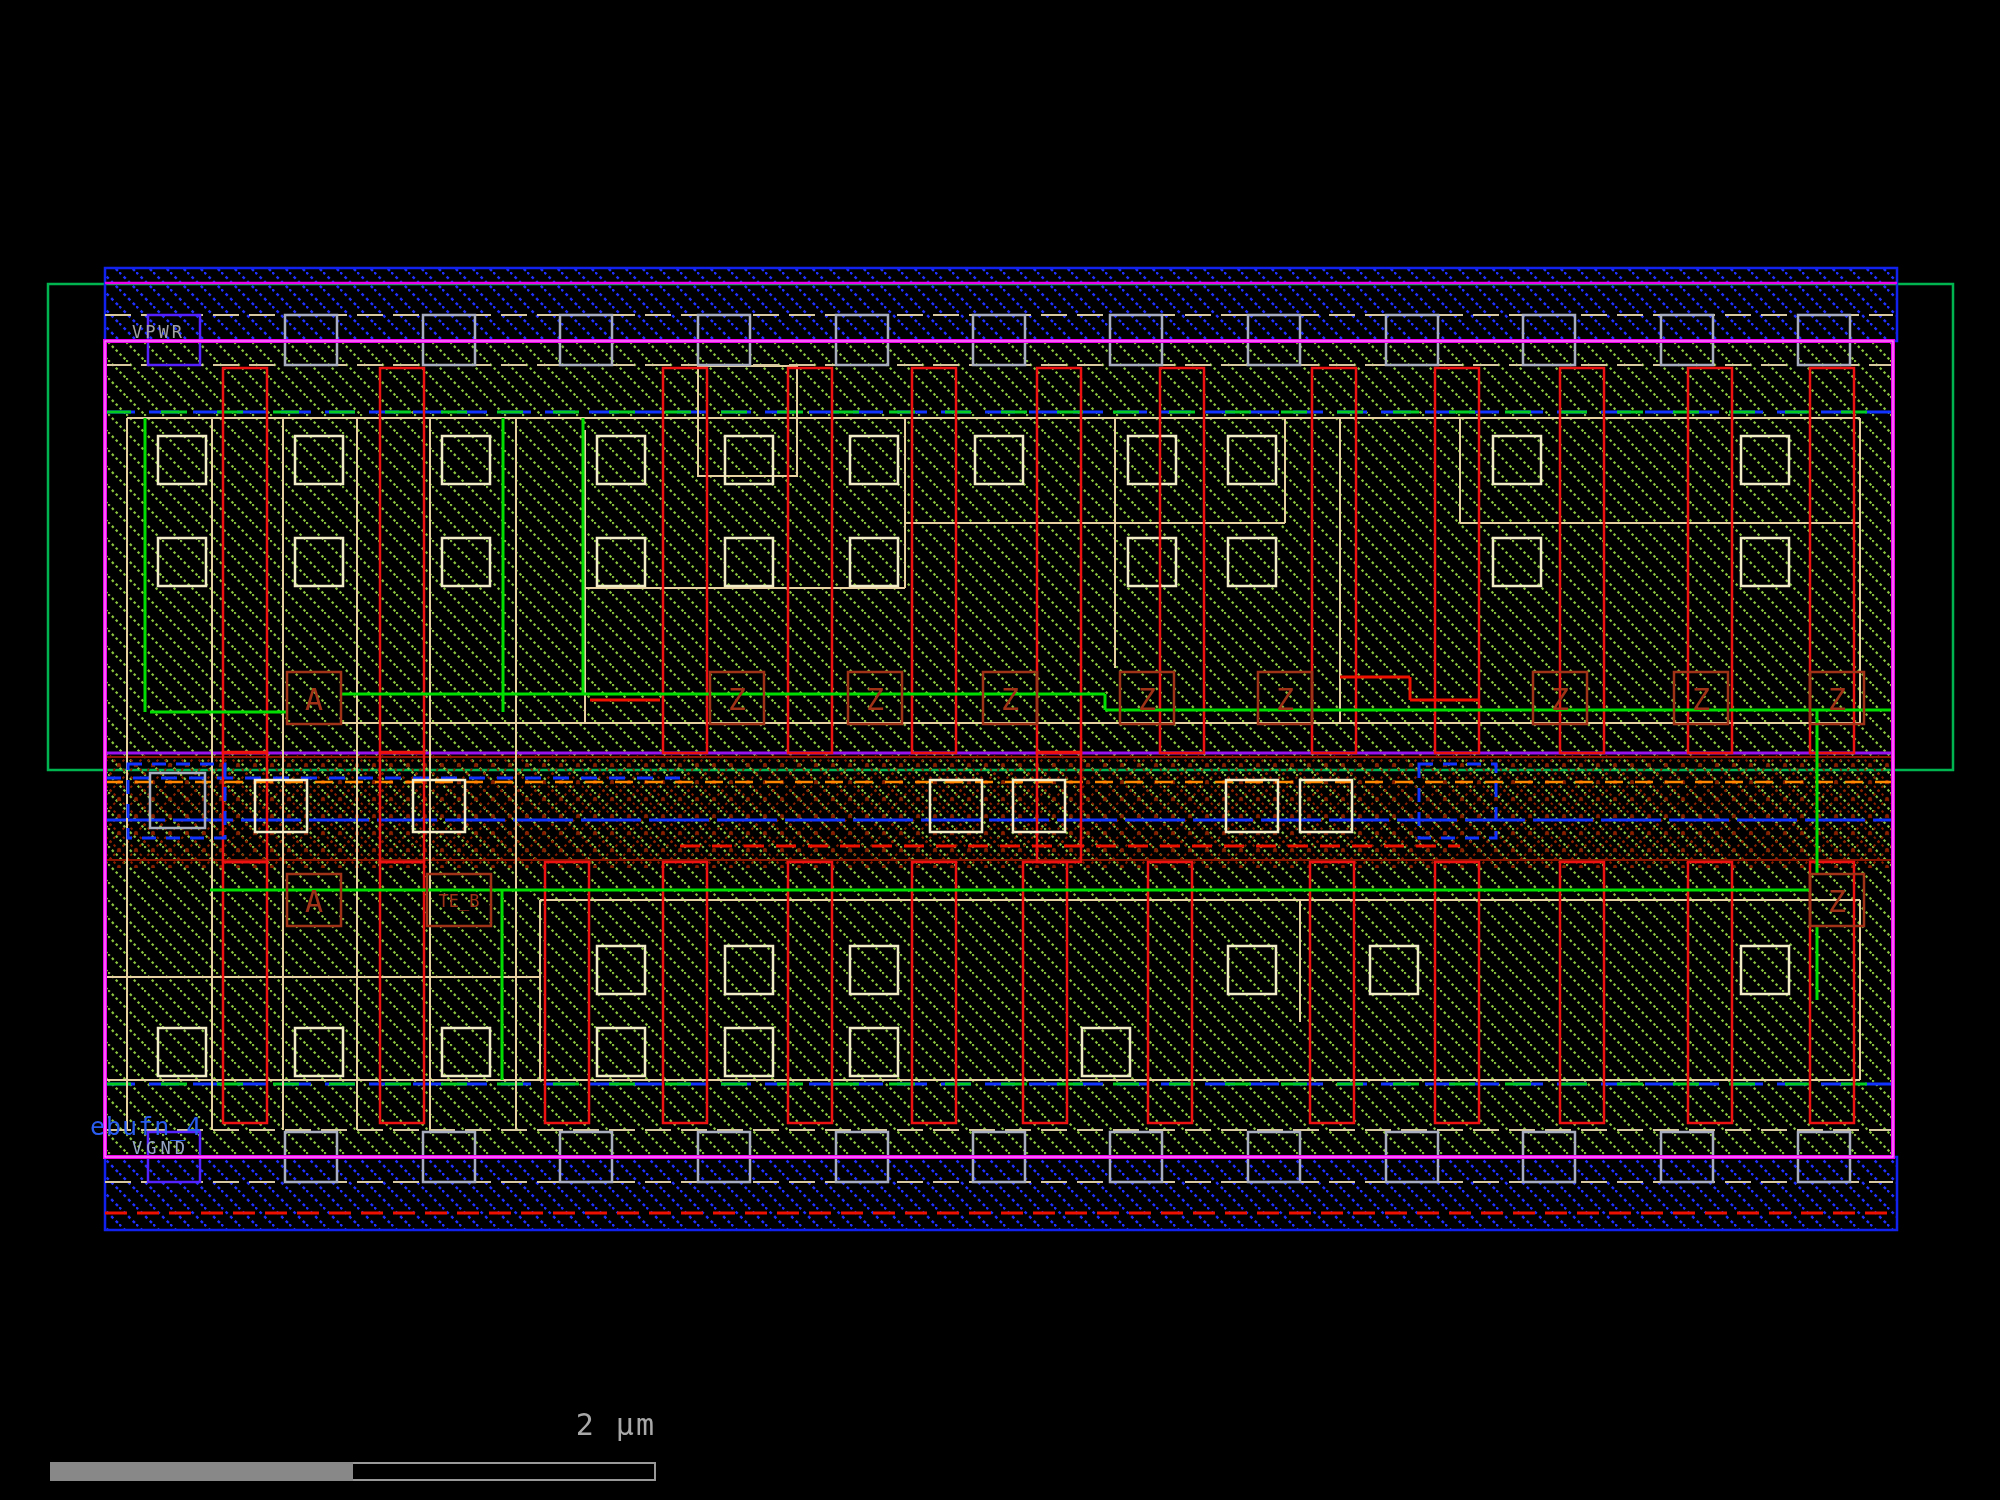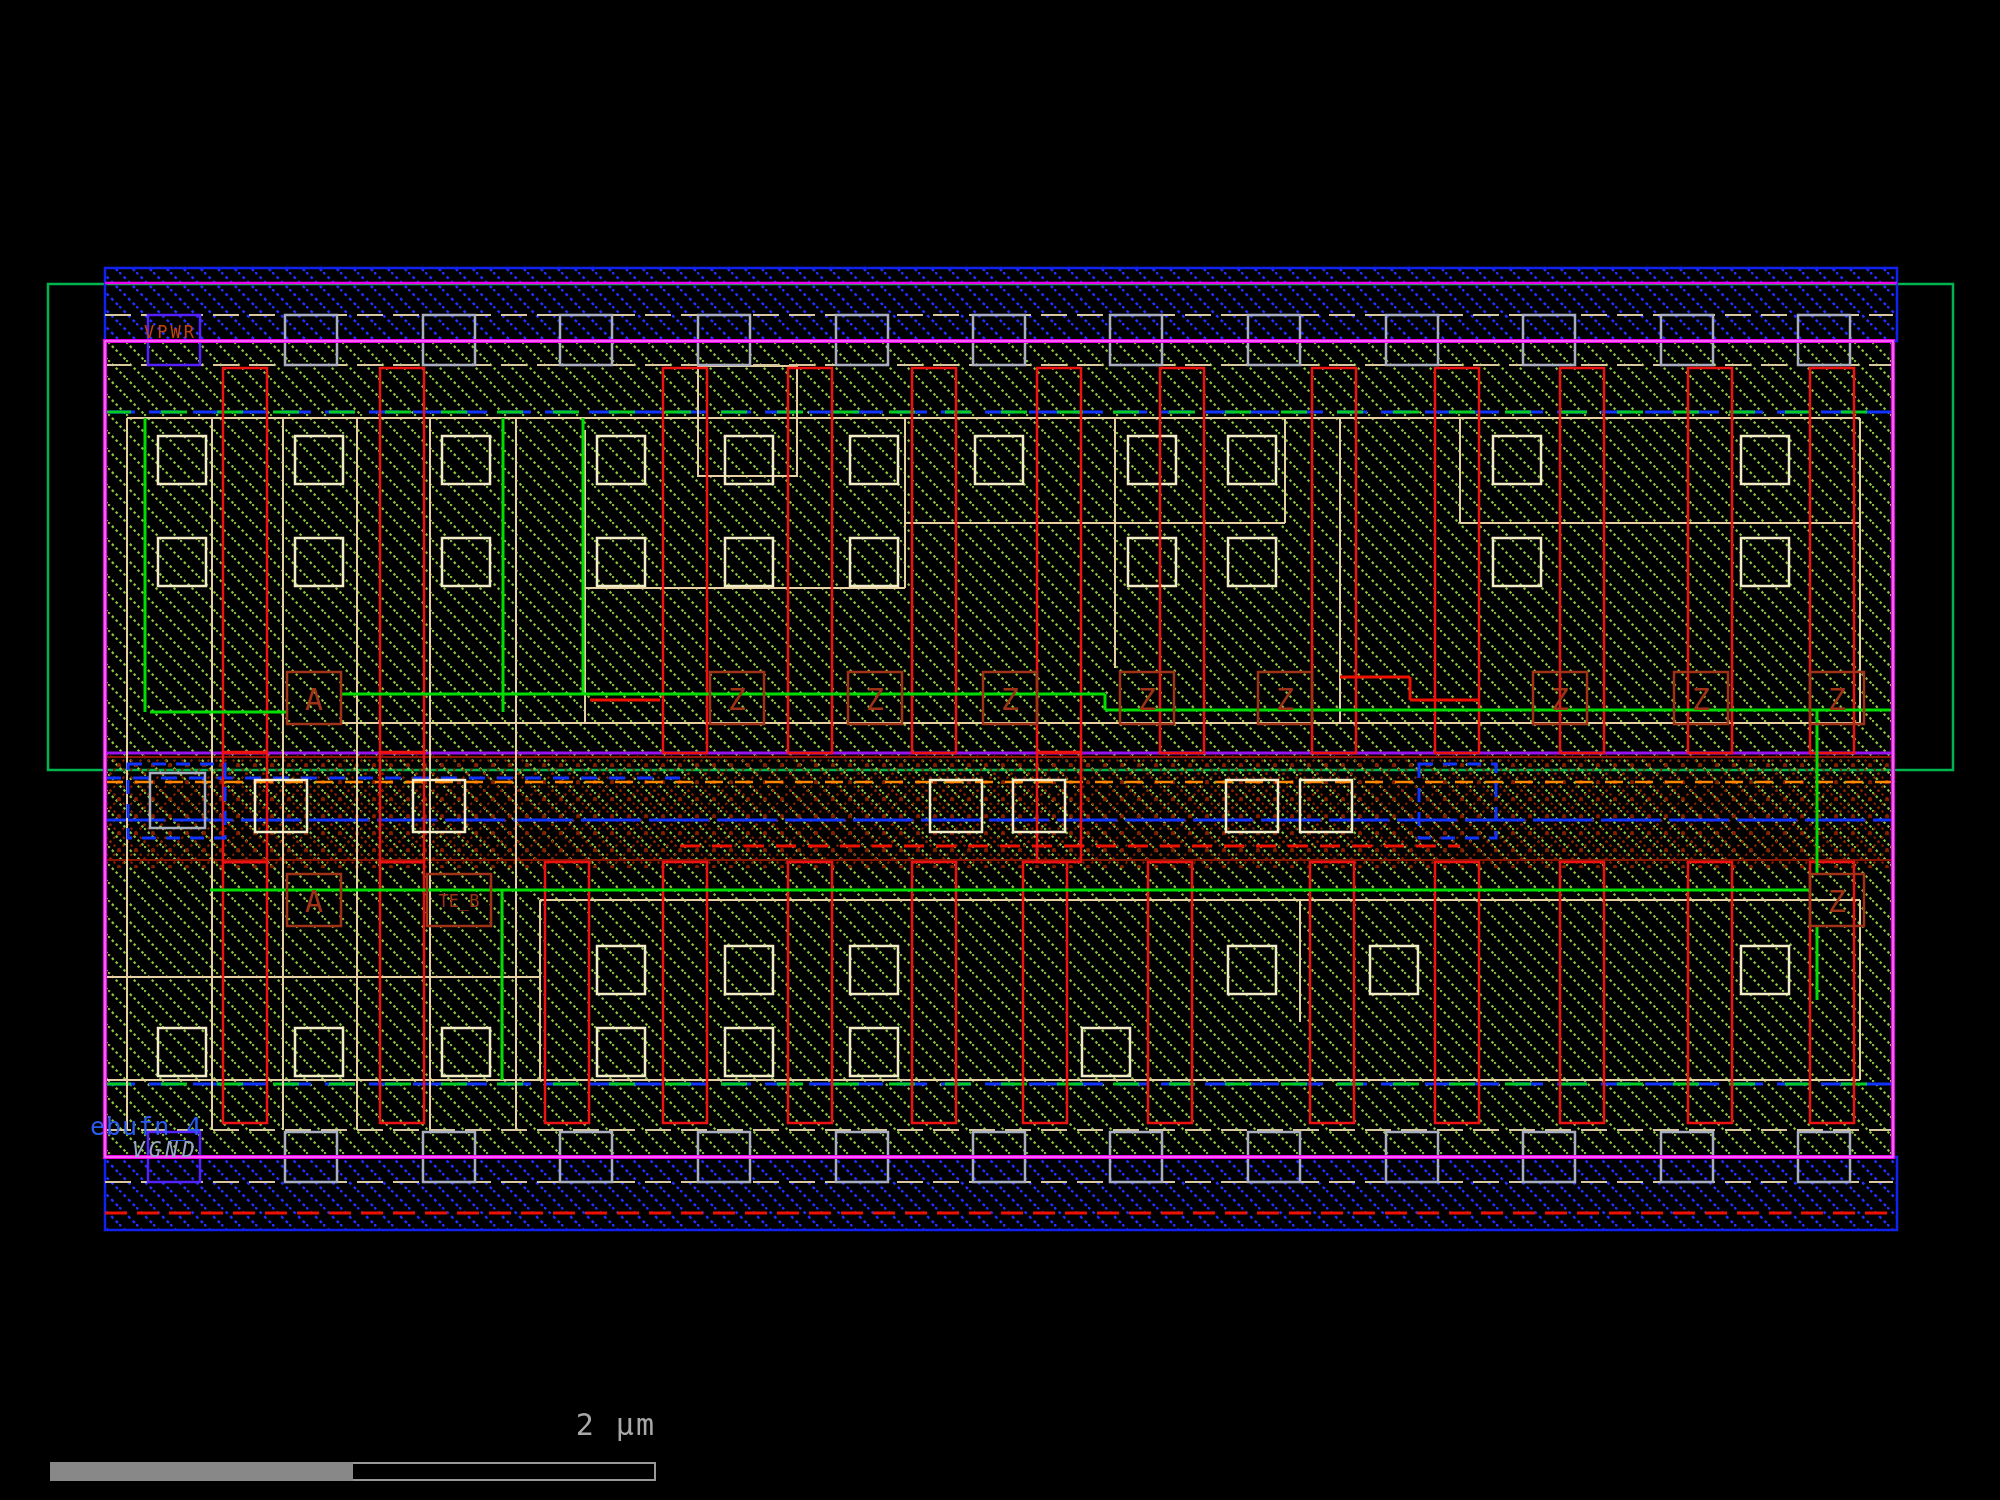--- a/index.html
+++ b/index.html
@@ -2,21 +2,21 @@
 <html><head>
 <meta charset="utf-8">
 <style>
   html,body{margin:0;padding:0;background:#000;}
   #stage{position:relative;width:2000px;height:1500px;background:#000;overflow:hidden;
          font-family:"DejaVu Sans Mono","Liberation Mono",monospace;}
   #layout-svg{position:absolute;left:0;top:0;}
   .lbl{position:absolute;white-space:pre;line-height:1;}
   #label-vpwr{font-size:17px;letter-spacing:3px;}
   #label-cellname{font-size:25px;letter-spacing:1px;}
-  #label-vgnd{font-size:21px;letter-spacing:4px;font-style:italic;}
+  #label-vgnd{font-size:17px;letter-spacing:4px;}
   #scalebar-label{font-size:30px;letter-spacing:2px;}
   #scalebar-outline{position:absolute;box-sizing:border-box;}
   #scalebar-fill{position:absolute;}
 </style>
 </head>
 <body>
 
 <div id="stage">
   <svg id="layout-svg" width="2000" height="1500" xmlns="http://www.w3.org/2000/svg">
       <defs>
@@ -237,20 +237,20 @@
         <text x="1837" y="699" fill="#a03218" font-size="30" font-family="&quot;DejaVu Sans Mono&quot;,monospace" text-anchor="middle" dominant-baseline="central">Z</text>
         <rect x="287" y="874" width="54" height="52" fill="none" stroke="#a03218" stroke-width="2.5"></rect>
         <text x="314" y="901" fill="#a03218" font-size="30" font-family="&quot;DejaVu Sans Mono&quot;,monospace" text-anchor="middle" dominant-baseline="central">A</text>
         <rect x="427" y="874" width="64" height="52" fill="none" stroke="#a03218" stroke-width="2.5"></rect>
         <text x="459" y="901" fill="#a03218" font-size="17" font-family="&quot;DejaVu Sans Mono&quot;,monospace" text-anchor="middle" dominant-baseline="central">TE_B</text>
         <rect x="1810" y="874" width="54" height="52" fill="none" stroke="#a03218" stroke-width="2.5"></rect>
         <text x="1837" y="901" fill="#a03218" font-size="30" font-family="&quot;DejaVu Sans Mono&quot;,monospace" text-anchor="middle" dominant-baseline="central">Z</text>
       </g>
     </svg>
 
-  <div class="lbl" id="label-vpwr" style="left: 144px; top: 324px; color: #c2410c;">VPWR</div>
+  <div class="lbl" id="label-vpwr" style="left: 132px; top: 324px; color: #a3a3a3;">VPWR</div>
   <div class="lbl" id="label-cellname" style="left: 90px; top: 1114px; color: rgb(42, 92, 240);">ebufn_4</div>
   <div class="lbl" id="label-vgnd" style="left: 132px; top: 1140px; color: rgb(150, 165, 200);">VGND</div>
 
   <div class="lbl" id="scalebar-label" style="left: 560px; top: 1410px; width: 96px; text-align: right; color: rgb(168, 168, 168);">2 µm</div>
   <div id="scalebar-outline" style="left: 50px; top: 1462px; width: 606px; height: 19px; border: 2px solid rgb(153, 153, 153);"></div>
   <div id="scalebar-fill" style="left: 50px; top: 1462px; width: 303px; height: 19px; background: rgb(136, 136, 136);"></div>
 </div>
 
 </body></html>

